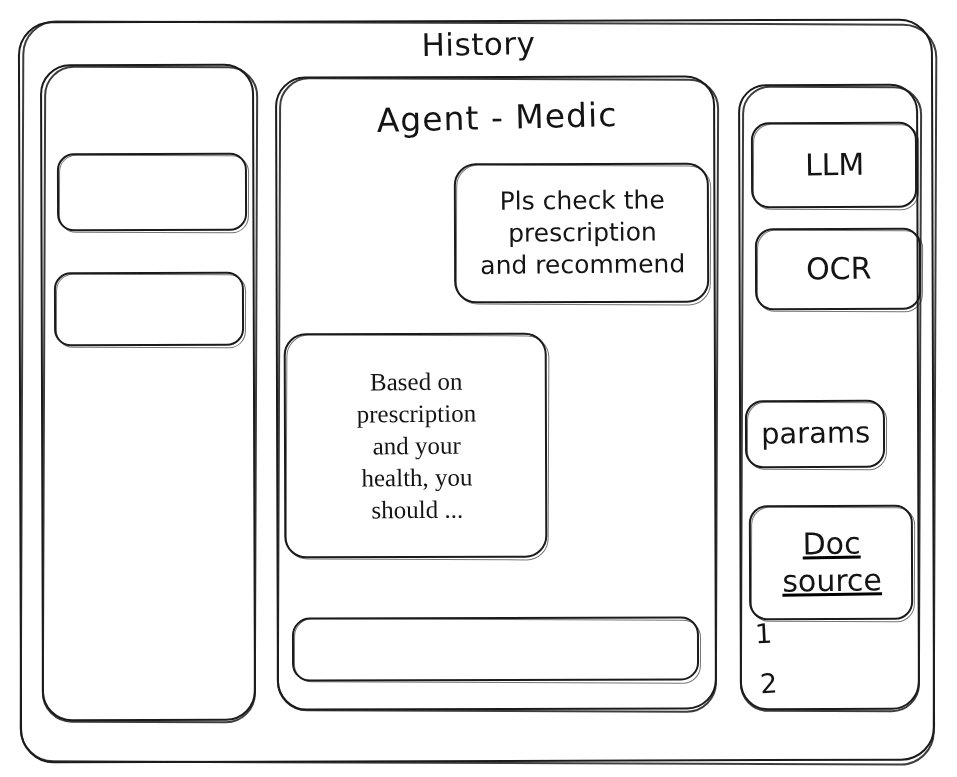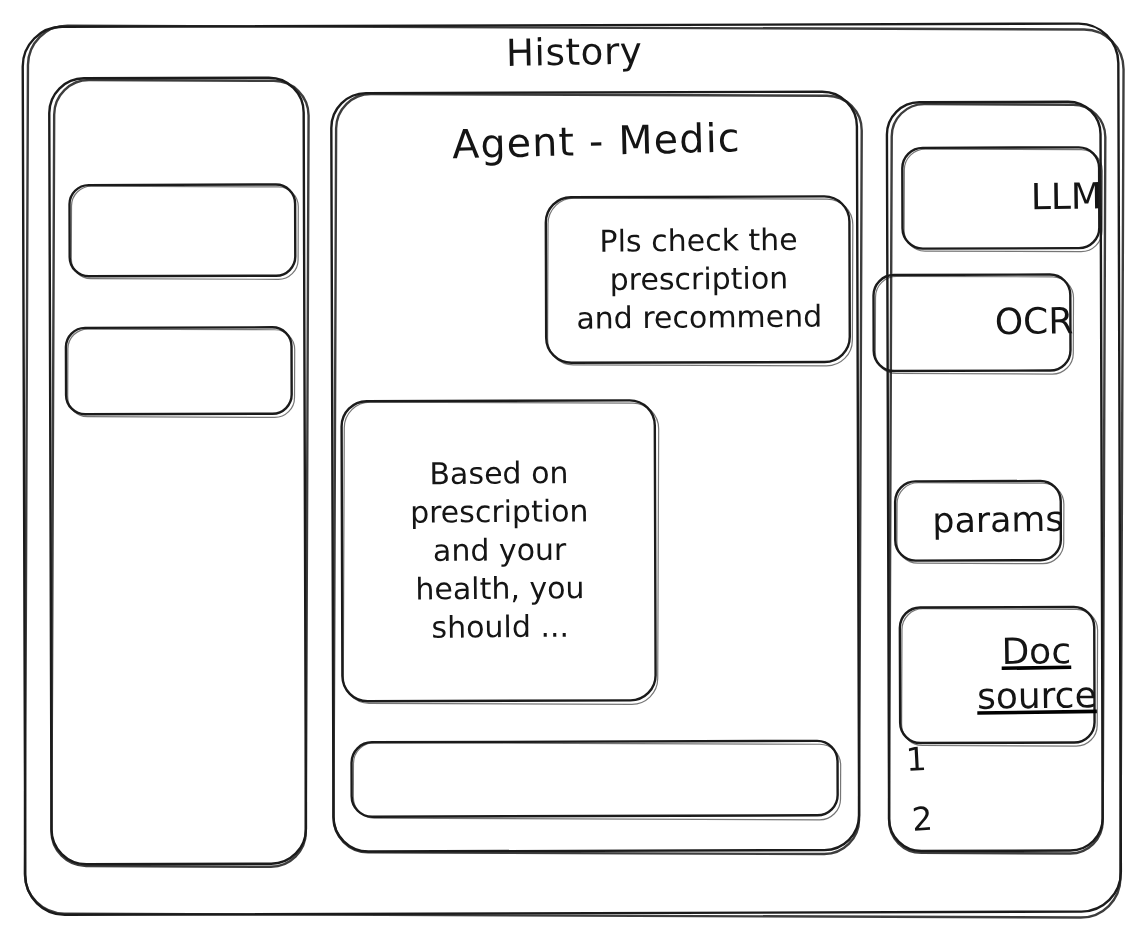--- a/index.html
+++ b/index.html
@@ -108,52 +108,52 @@
     white-space: pre-line;
     padding: 0 10px;
     transform: rotate(-0.5deg);
   }
   #user-bubble {
     left: 455px; top: 163px;
     width: 255px; height: 140px;
   }
   #assistant-bubble {
     left: 285px; top: 333px;
-    width: 263px; height: 252px;
+    width: 263px; height: 225px; font-family: Liberation Serif, serif;
   }
 
   #message-input {
     left: 293px; top: 617px;
     width: 407px; height: 64px;
     border-radius: 18px;
   }
 
   
   #tools-panel {
     left: 740px; top: 84px;
     width: 180px; height: 626px;
     border-radius: 28px;
   }
   .tool-button {
     border-radius: 18px;
     display: flex;
     align-items: center;
-    justify-content: flex-end;
+    justify-content: center;
   }
   .tool-button .tool-label {
     font-size: 30px;
     color: #141414;
     text-align: center;
     line-height: 1.22;
     white-space: pre-line;
     transform: rotate(-0.8deg);
     font-weight: 500;
   }
   #tool-llm    { left: 752px; top: 122px; width: 166px; height: 86px; }
-  #tool-ocr    { left: 728px; top: 228px; width: 166px; height: 82px; }
+  #tool-ocr    { left: 756px; top: 228px; width: 166px; height: 82px; }
   #tool-params { left: 746px; top: 400px; width: 140px; height: 68px; }
   #tool-params .tool-label { font-size: 29px; }
   #tool-docsource { left: 750px; top: 505px; width: 164px; height: 115px; text-decoration: underline; }
 
   .doc-ref {
     position: absolute;
     font-size: 27px;
     color: #141414;
     font-weight: 500;
   }

